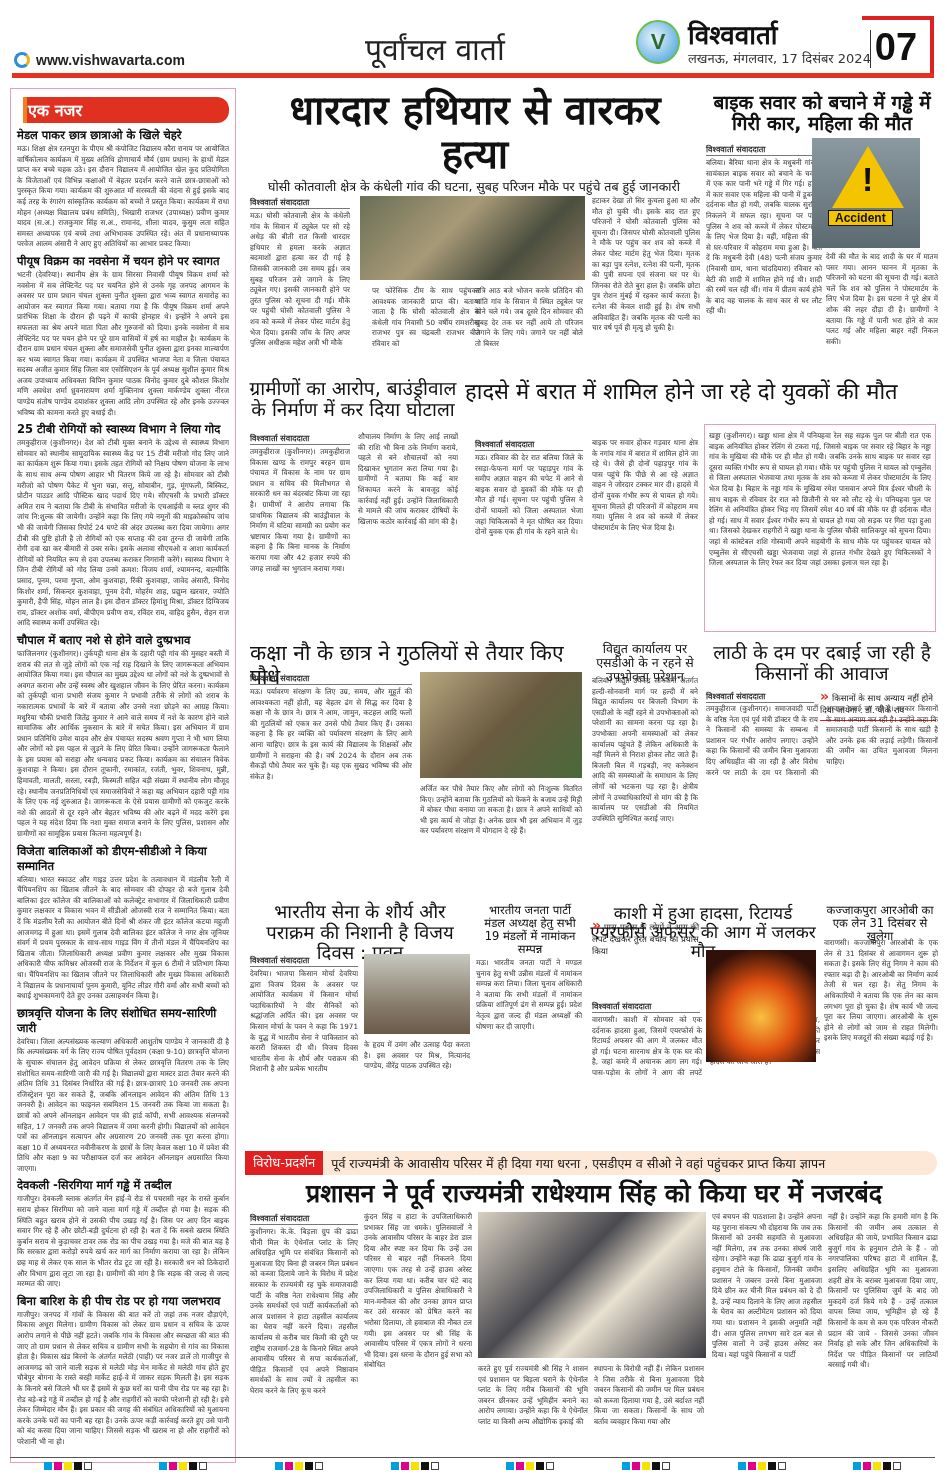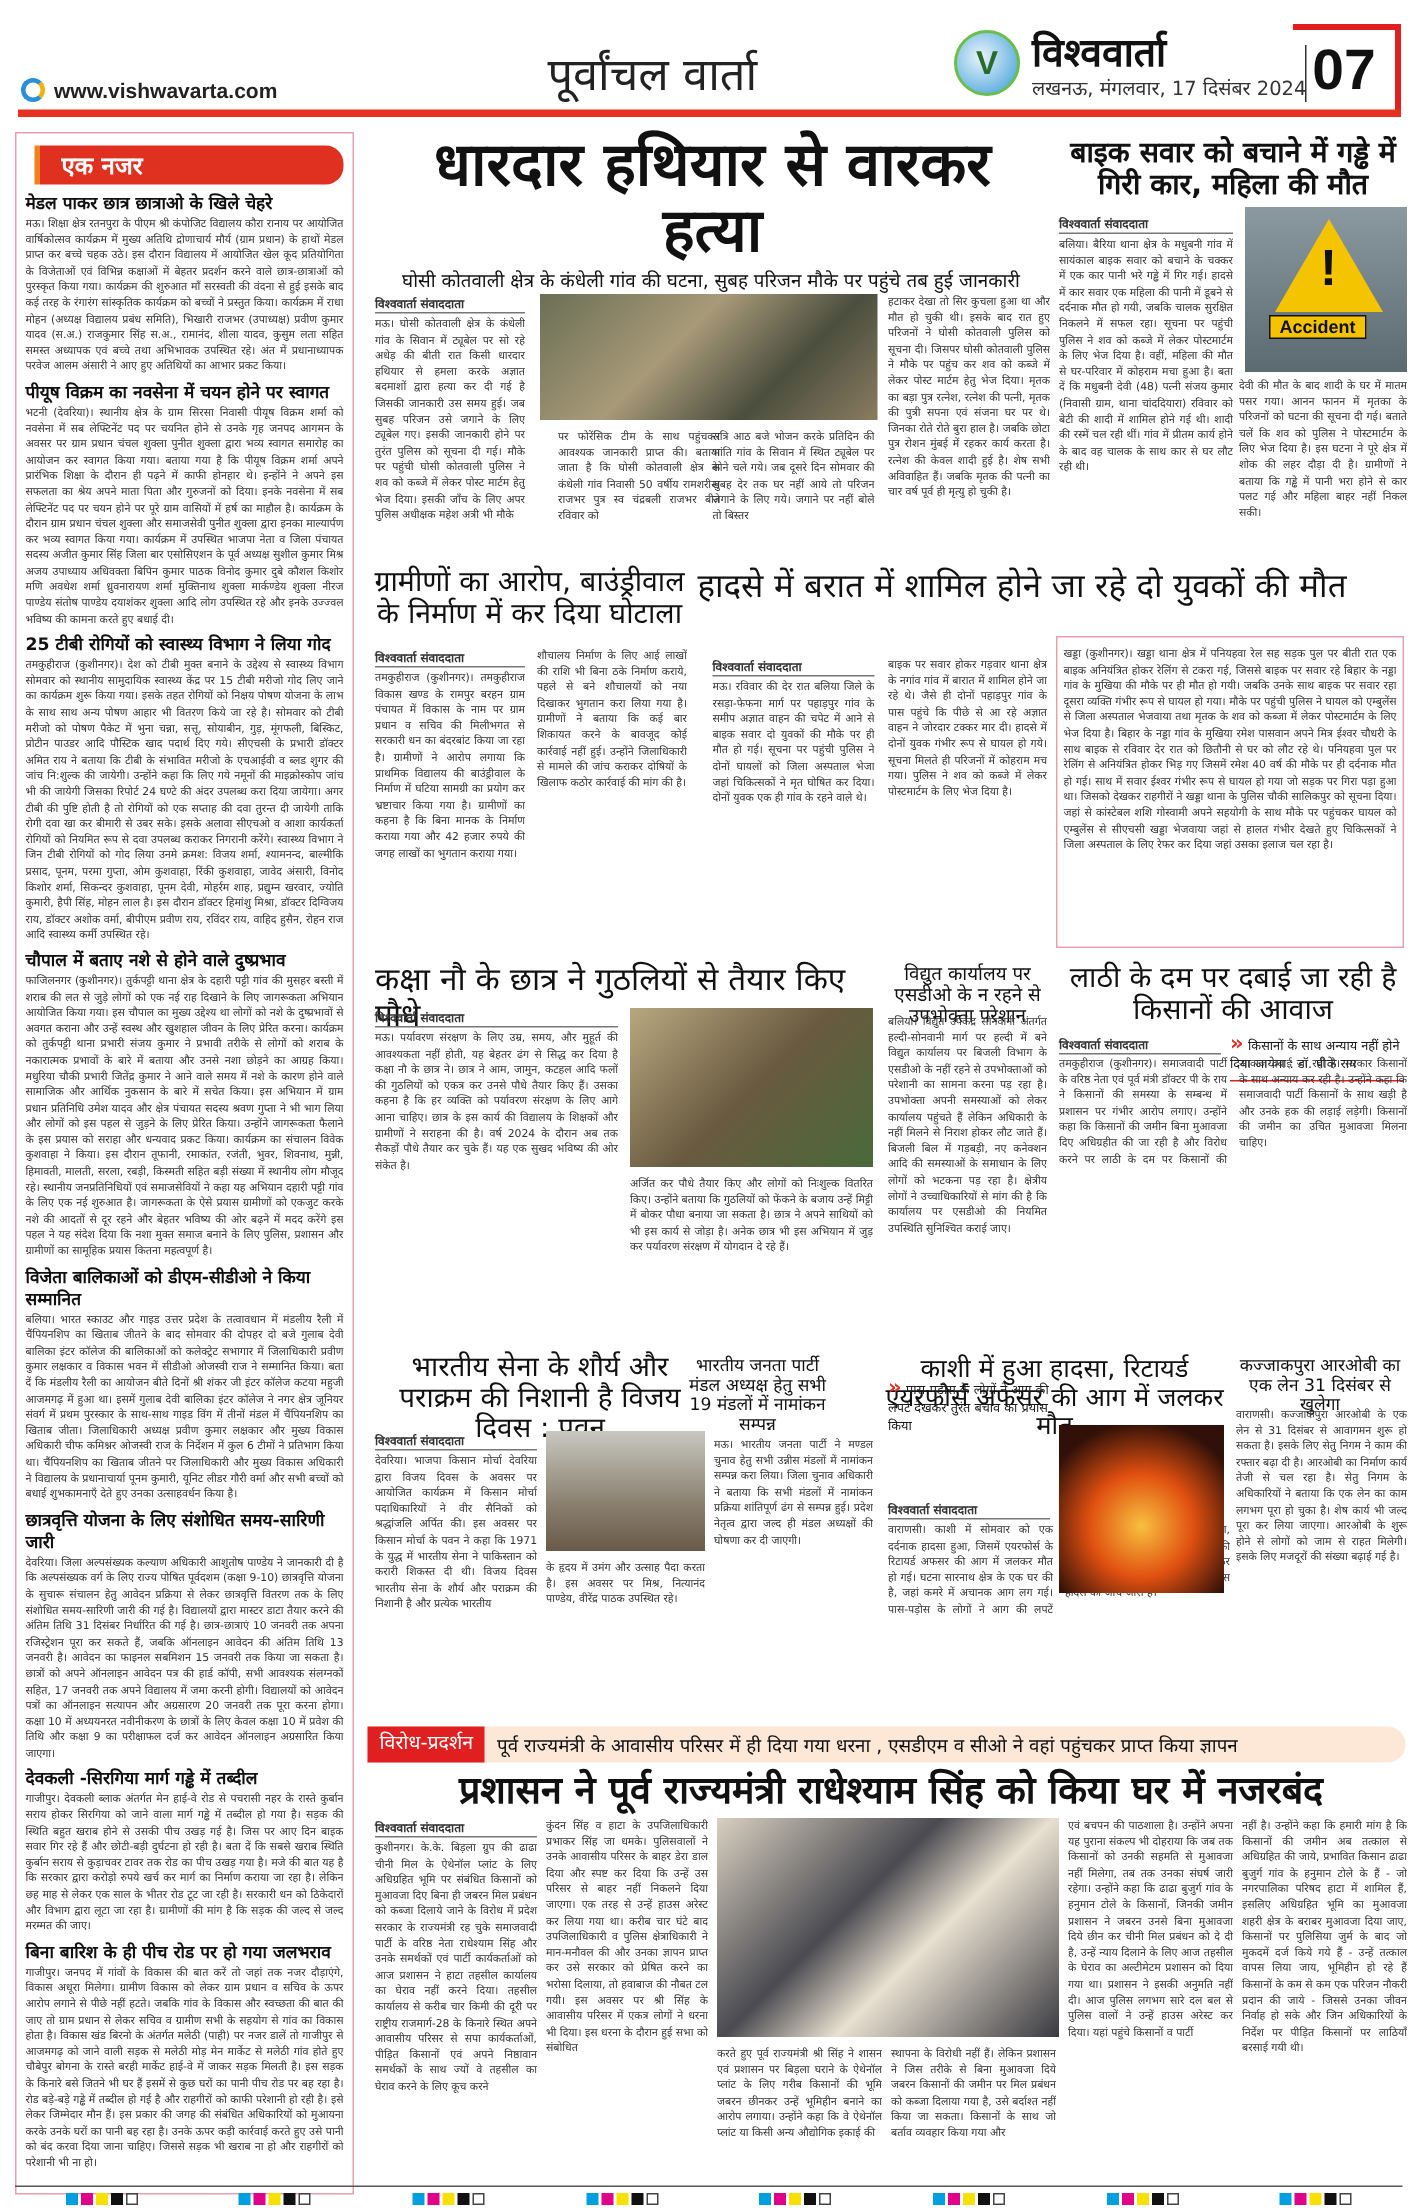--- a/index.html
+++ b/index.html
@@ -12,24 +12,24 @@
 .hdr-logo{left:636px;top:20px;width:44px;height:44px;border-radius:50%;background:radial-gradient(circle at 40% 40%,#e8f4fb,#3a9bd8);border:2px solid #6abf4b;display:flex;align-items:center;justify-content:center;font:bold 22px "Liberation Sans",sans-serif;color:#2a6a2a}
 .hdr-brand{left:688px;top:16px;font-size:26px;font-weight:bold;color:#111}
 .hdr-date{left:688px;top:49px;font-size:13px;color:#333}
 .hdr-page{left:862px;top:16px;width:72px;height:58px;border-top:4px solid #e02020;border-right:4px solid #e02020;font:bold 38px "Liberation Sans",sans-serif;display:flex;align-items:center;justify-content:center;color:#111}
 .hdr-page::before{content:"";position:absolute;left:8px;top:10px;height:38px;border-left:1px solid #333}
 .redline{left:12px;top:73px;width:922px;height:5px;background:#e83020}
 .col{font-size:7.2px;line-height:10.6px;color:#333;text-align:justify;overflow:hidden}
 .hl{font-weight:bold;color:#111;line-height:1.12}
 .byline{font-size:8px;font-weight:bold;color:#333;border-bottom:1px solid #777;padding-bottom:1px;margin-bottom:2px}
 .leftbox{left:10px;top:88px;width:226px;height:1375px;border:1.5px solid #e8a0b0;padding:4px 6px}
-.eknazar{background:linear-gradient(90deg,#f08020 0 4px,#e03020 4px);color:#fff;font-weight:bold;font-size:16px;padding:2px 18px;border-radius:0 12px 12px 0;margin:4px 0 4px 6px}
+.eknazar{background:linear-gradient(90deg,#f08020 0 4px,#e03020 4px);color:#fff;font-weight:bold;font-size:16px;padding:2px 5px;border-radius:0 12px 12px 0;margin:4px 0 4px 6px}
 .lh{font-size:11.5px;font-weight:bold;margin:3px 0 2px;color:#111}
 .photo{background:linear-gradient(135deg,#6a6f55,#a89a78 40%,#4b4e3e 70%,#8a7c60);}
-.accident{left:830px;top:138px;width:108px;height:110px;background:linear-gradient(#8a9aa0,#5a6a70);}
+.accident{left:812px;top:138px;width:108px;height:110px;background:linear-gradient(#8a9aa0,#5a6a70);}
 .tri{position:absolute;left:20px;top:8px;width:0;height:0;border-left:36px solid transparent;border-right:36px solid transparent;border-bottom:62px solid #f5c400}
 .tri::after{content:"!";position:absolute;left:-6px;top:14px;font:bold 34px "Liberation Sans",sans-serif;color:#111}
 .acclabel{position:absolute;left:16px;top:72px;background:#f5c400;border:1px solid #111;font:bold 12px "Liberation Sans",sans-serif;padding:0 6px;color:#111}
 .pinkbox{left:704px;top:424px;width:232px;height:208px;border:1.5px solid #e8a0b0;padding:4px}
 .quote{color:#e03020;font-weight:bold;font-size:14px;margin-right:3px}
 .banner{left:245px;top:1151px;width:692px;height:24px;border-radius:0 12px 12px 0;background:#fde8d8;display:flex;align-items:center}
 .banner .tag{background:#e02020;color:#fff;font-size:13px;padding:2px 8px;height:24px;line-height:20px}
 .banner .txt{font-size:12.5px;color:#111;padding-left:8px}
 .bottomrule{left:10px;top:1457px;width:925px;height:1px;background:#555}
 .cmyk{top:1462px;display:flex;gap:2px;align-items:center}
@@ -151,21 +151,21 @@
 <div class="abs col" style="left:706px;top:704px;width:232px;height:190px;column-count:2;column-gap:8px">तमकुहीराज (कुशीनगर)। समाजवादी पार्टी के वरिष्ठ नेता एवं पूर्व मंत्री डॉक्टर पी के राय ने किसानों की समस्या के सम्बन्ध में प्रशासन पर गंभीर आरोप लगाए। उन्होंने कहा कि किसानों की जमीन बिना मुआवजा दिए अधिग्रहीत की जा रही है और विरोध करने पर लाठी के दम पर किसानों की आवाज दबाई जा रही है। सरकार किसानों के साथ अन्याय कर रही है। उन्होंने कहा कि समाजवादी पार्टी किसानों के साथ खड़ी है और उनके हक की लड़ाई लड़ेगी। किसानों की जमीन का उचित मुआवजा मिलना चाहिए।</div>
 
 <div class="abs hl" style="left:250px;top:902px;width:220px;font-size:18.5px;text-align:center;font-weight:normal">भारतीय सेना के शौर्य और पराक्रम की निशानी है विजय दिवस : पवन</div>
 <div class="abs" style="left:250px;top:954px;width:108px">
   <div class="byline">विश्ववार्ता संवाददाता</div>
   <div class="col" style="height:190px">देवरिया। भाजपा किसान मोर्चा देवरिया द्वारा विजय दिवस के अवसर पर आयोजित कार्यक्रम में किसान मोर्चा पदाधिकारियों ने वीर सैनिकों को श्रद्धांजलि अर्पित की। इस अवसर पर किसान मोर्चा के पवन ने कहा कि 1971 के युद्ध में भारतीय सेना ने पाकिस्तान को करारी शिकस्त दी थी। विजय दिवस भारतीय सेना के शौर्य और पराक्रम की निशानी है और प्रत्येक भारतीय</div>
 </div>
 <div class="abs photo" style="left:364px;top:954px;width:106px;height:80px;background:linear-gradient(#c8c8c0,#8a8070 60%,#6a5a48)"></div>
 <div class="abs col" style="left:364px;top:1040px;width:106px;height:104px">के हृदय में उमंग और उत्साह पैदा करता है। इस अवसर पर मिश्र, नित्यानंद पाण्डेय, वीरेंद्र पाठक उपस्थित रहे।</div>
 
-<div class="abs hl" style="left:452px;top:904px;width:106px;font-size:11.5px;text-align:center;font-weight:normal">भारतीय जनता पार्टी मंडल अध्यक्ष हेतु सभी 19 मंडलों में नामांकन सम्पन्न</div>
+<div class="abs hl" style="left:477px;top:904px;width:106px;font-size:11.5px;text-align:center;font-weight:normal">भारतीय जनता पार्टी मंडल अध्यक्ष हेतु सभी 19 मंडलों में नामांकन सम्पन्न</div>
 <div class="abs col" style="left:476px;top:958px;width:106px;height:186px">मऊ। भारतीय जनता पार्टी ने मण्डल चुनाव हेतु सभी उन्नीस मंडलों में नामांकन सम्पन्न करा लिया। जिला चुनाव अधिकारी ने बताया कि सभी मंडलों में नामांकन प्रक्रिया शांतिपूर्ण ढंग से सम्पन्न हुई। प्रदेश नेतृत्व द्वारा जल्द ही मंडल अध्यक्षों की घोषणा कर दी जाएगी।</div>
 
 <div class="abs hl" style="left:590px;top:904px;width:226px;font-size:17px;text-align:center;font-weight:normal">काशी में हुआ हादसा, रिटायर्ड एयरफोर्स अफसर की आग में जलकर मौत</div>
 <div class="abs" style="left:592px;top:919px;width:108px;font-size:8.5px;line-height:12px">
   <span class="quote">»</span><span>पास-पड़ोस के लोगों ने आग की लपटें देखकर तुरंत बचाव का प्रयास किया</span>
 </div>
 <div class="abs" style="left:592px;top:1000px;width:108px">
   <div class="byline">विश्ववार्ता संवाददाता</div>
   <div class="col" style="height:128px;width:228px;column-count:2;column-gap:8px">वाराणसी। काशी में सोमवार को एक दर्दनाक हादसा हुआ, जिसमें एयरफोर्स के रिटायर्ड अफसर की आग में जलकर मौत हो गई। घटना सारनाथ क्षेत्र के एक घर की है, जहां कमरे में अचानक आग लग गई। पास-पड़ोस के लोगों ने आग की लपटें देखकर तुरंत बचाव का प्रयास किया, लेकिन तब तक बुजुर्ग की मौत हो चुकी थी। पुलिस ने शव को कब्जे में लेकर पोस्टमार्टम के लिए भेजा गया है। इस हादसे की जांच जारी है।</div>
 </div>

